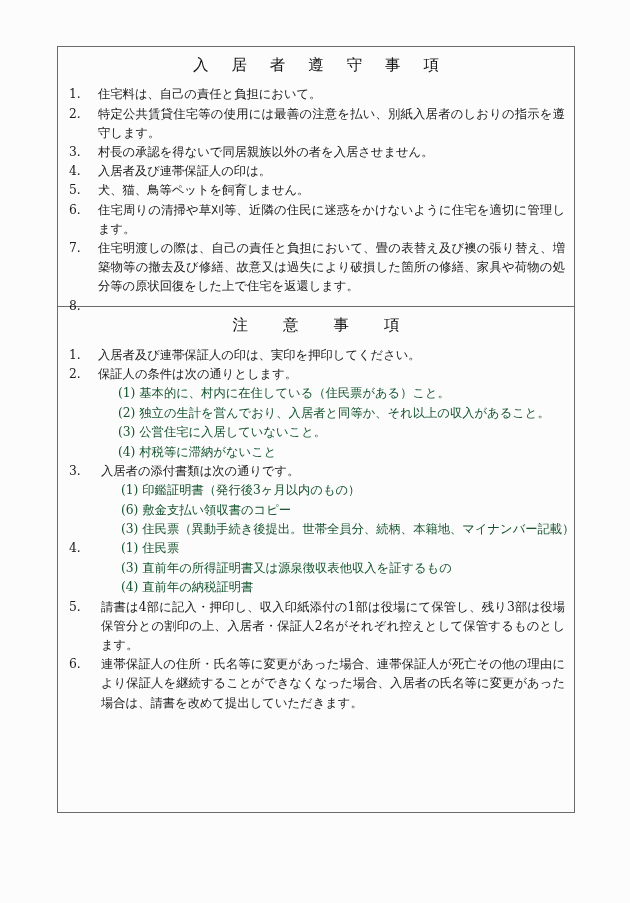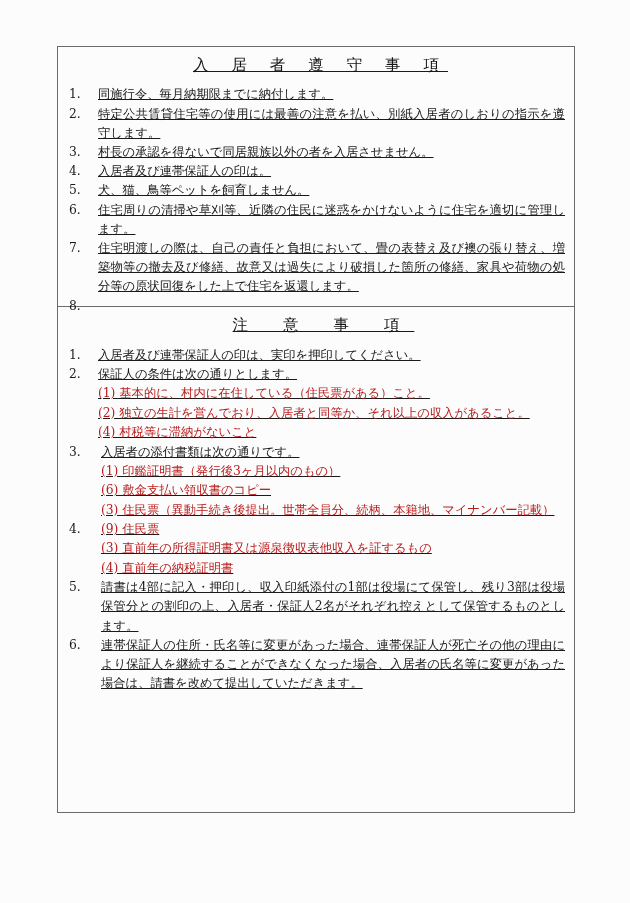--- a/index.html
+++ b/index.html
@@ -31,21 +31,20 @@
     width: 518px;
     height: 767px;
     border: 1px solid #6b6b6b;
     box-sizing: border-box;
     background: #fcfcfc;
   }
 
   .section {
     box-sizing: border-box;
     padding: 0;
-    text-decoration: underline;
   }
   .section-top {
     border-bottom: 1px solid #6b6b6b;
   }
 
   .section-title {
     text-align: center;
     font-size: 15.5px;
     letter-spacing: 9px;
     text-indent: 9px;
@@ -95,37 +94,38 @@
   .sublist {
     list-style: none;
     margin: 0;
     padding: 0;
   }
   .subitem {
     font-size: 12.3px;
     line-height: 19.4px;
     padding-left: 0;
     white-space: nowrap;
-    color: #b91c1c;
+    color: #14532d;
+    margin-left: 20px;
   }
 
   .section-bottom .list { padding-top: 1px; }
 </style>
 </head>
 <body>
 
 <div class="page">
   <div class="doc-frame">
 
     <div class="section section-top">
       <div class="section-title">入 居 者 遵 守 事 項</div>
       <ul class="list">
         <li class="item">
           <span class="item-num">1.</span>
-          <span>同施行令、毎月納期限までに納付します。</span>
+          <span>住宅料は、自己の責任と負担において。</span>
         </li>
         <li class="item">
           <span class="item-num">2.</span>
           <span>特定公共賃貸住宅等の使用には最善の注意を払い、別紙入居者のしおりの指示を遵守します。</span>
         </li>
         <li class="item">
           <span class="item-num">3.</span>
           <span>村長の承認を得ないで同居親族以外の者を入居させません。</span>
         </li>
         <li class="item">
@@ -158,38 +158,39 @@
           <span class="item-num">1.</span>
           <span>入居者及び連帯保証人の印は、実印を押印してください。</span>
         </li>
 
         <li class="item">
           <span class="item-num">2.</span>
           <span>保証人の条件は次の通りとします。</span>
           <ul class="sublist">
             <li class="subitem">(1) 基本的に、村内に在住している（住民票がある）こと。</li>
             <li class="subitem">(2) 独立の生計を営んでおり、入居者と同等か、それ以上の収入があること。</li>
+            <li class="subitem">(3) 公営住宅に入居していないこと。</li>
             <li class="subitem">(4) 村税等に滞納がないこと</li>
           </ul>
         </li>
 
         <li class="item deep">
           <span class="item-num">3.</span>
           <span>入居者の添付書類は次の通りです。</span>
           <ul class="sublist">
             <li class="subitem">(1) 印鑑証明書（発行後3ヶ月以内のもの）</li>
             <li class="subitem">(6) 敷金支払い領収書のコピー</li>
             <li class="subitem">(3) 住民票（異動手続き後提出。世帯全員分、続柄、本籍地、マイナンバー記載）</li>
           </ul>
         </li>
 
         <li class="item deep">
           <span class="item-num">4.</span>
           <ul class="sublist">
-            <li class="subitem">(9) 住民票</li>
+            <li class="subitem">(1) 住民票</li>
             <li class="subitem">(3) 直前年の所得証明書又は源泉徴収表他収入を証するもの</li>
             <li class="subitem">(4) 直前年の納税証明書</li>
           </ul>
         </li>
 
         <li class="item deep">
           <span class="item-num">5.</span>
           <span>請書は4部に記入・押印し、収入印紙添付の1部は役場にて保管し、残り3部は役場保管分との割印の上、入居者・保証人2名がそれぞれ控えとして保管するものとします。</span>
         </li>
 

